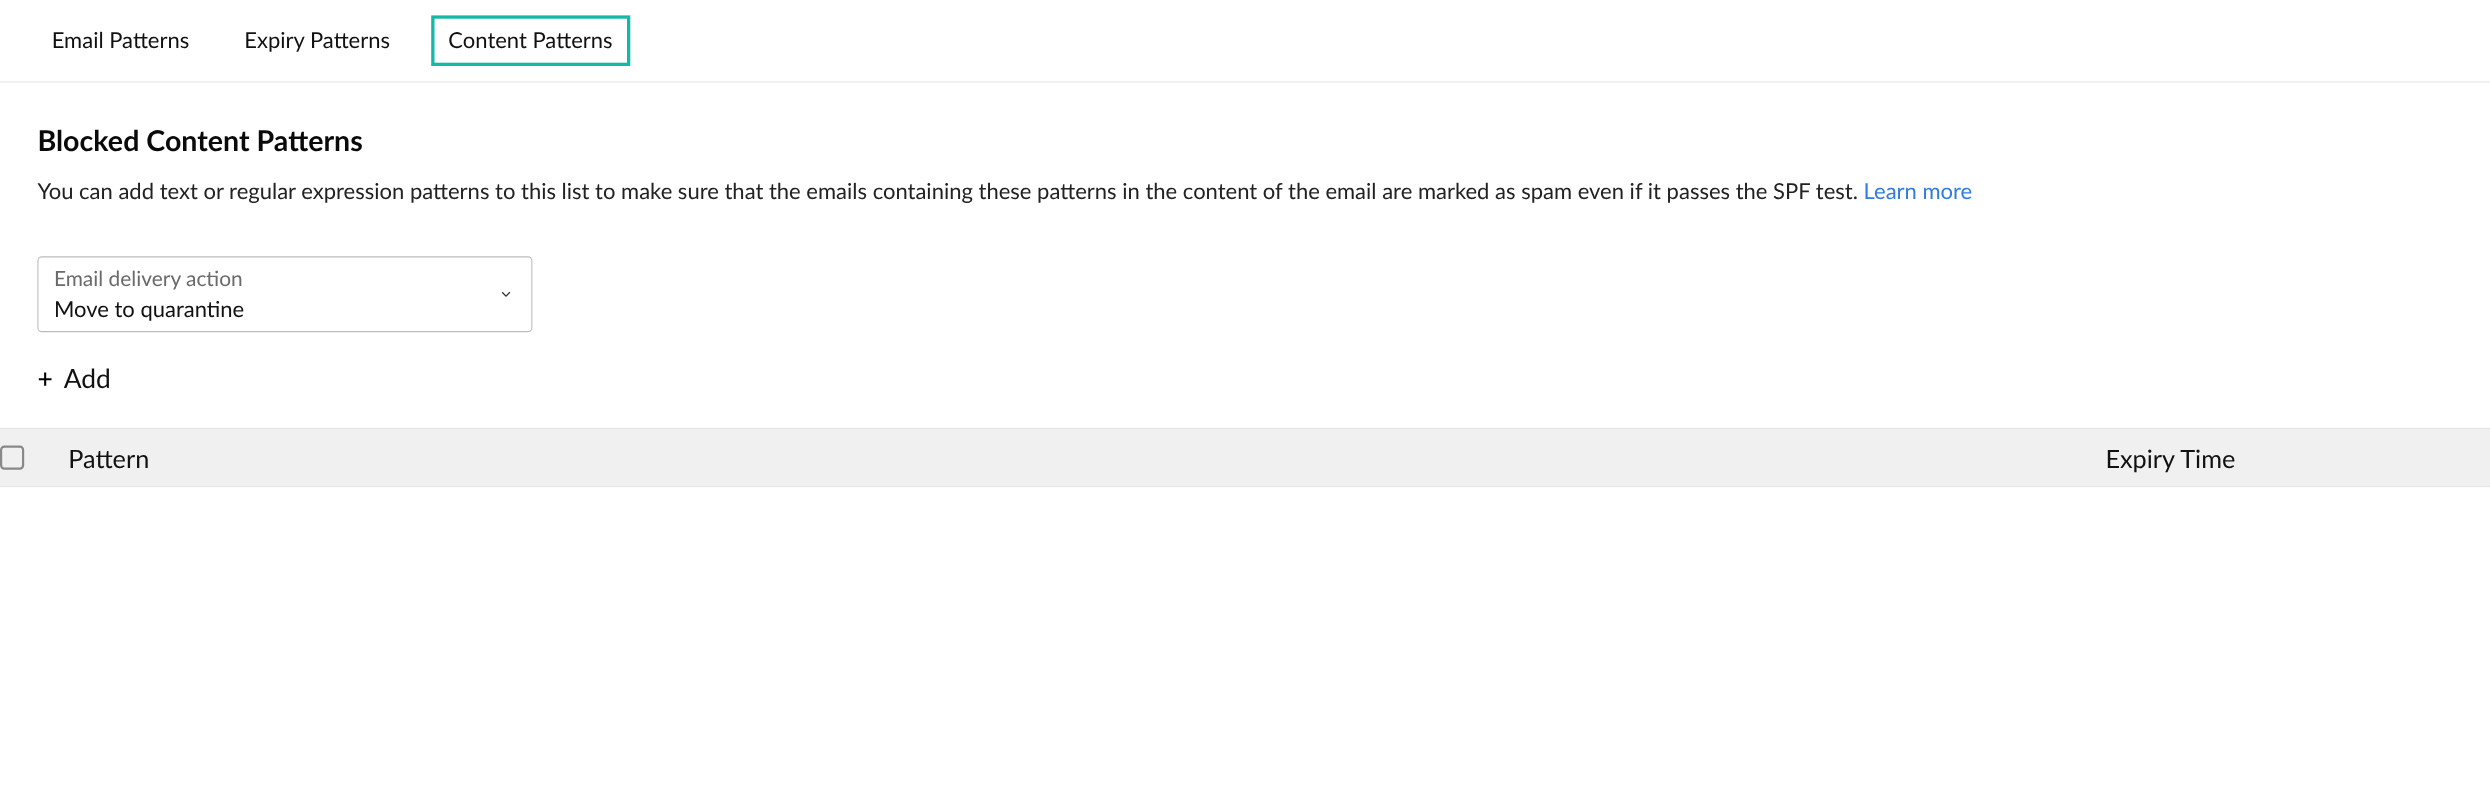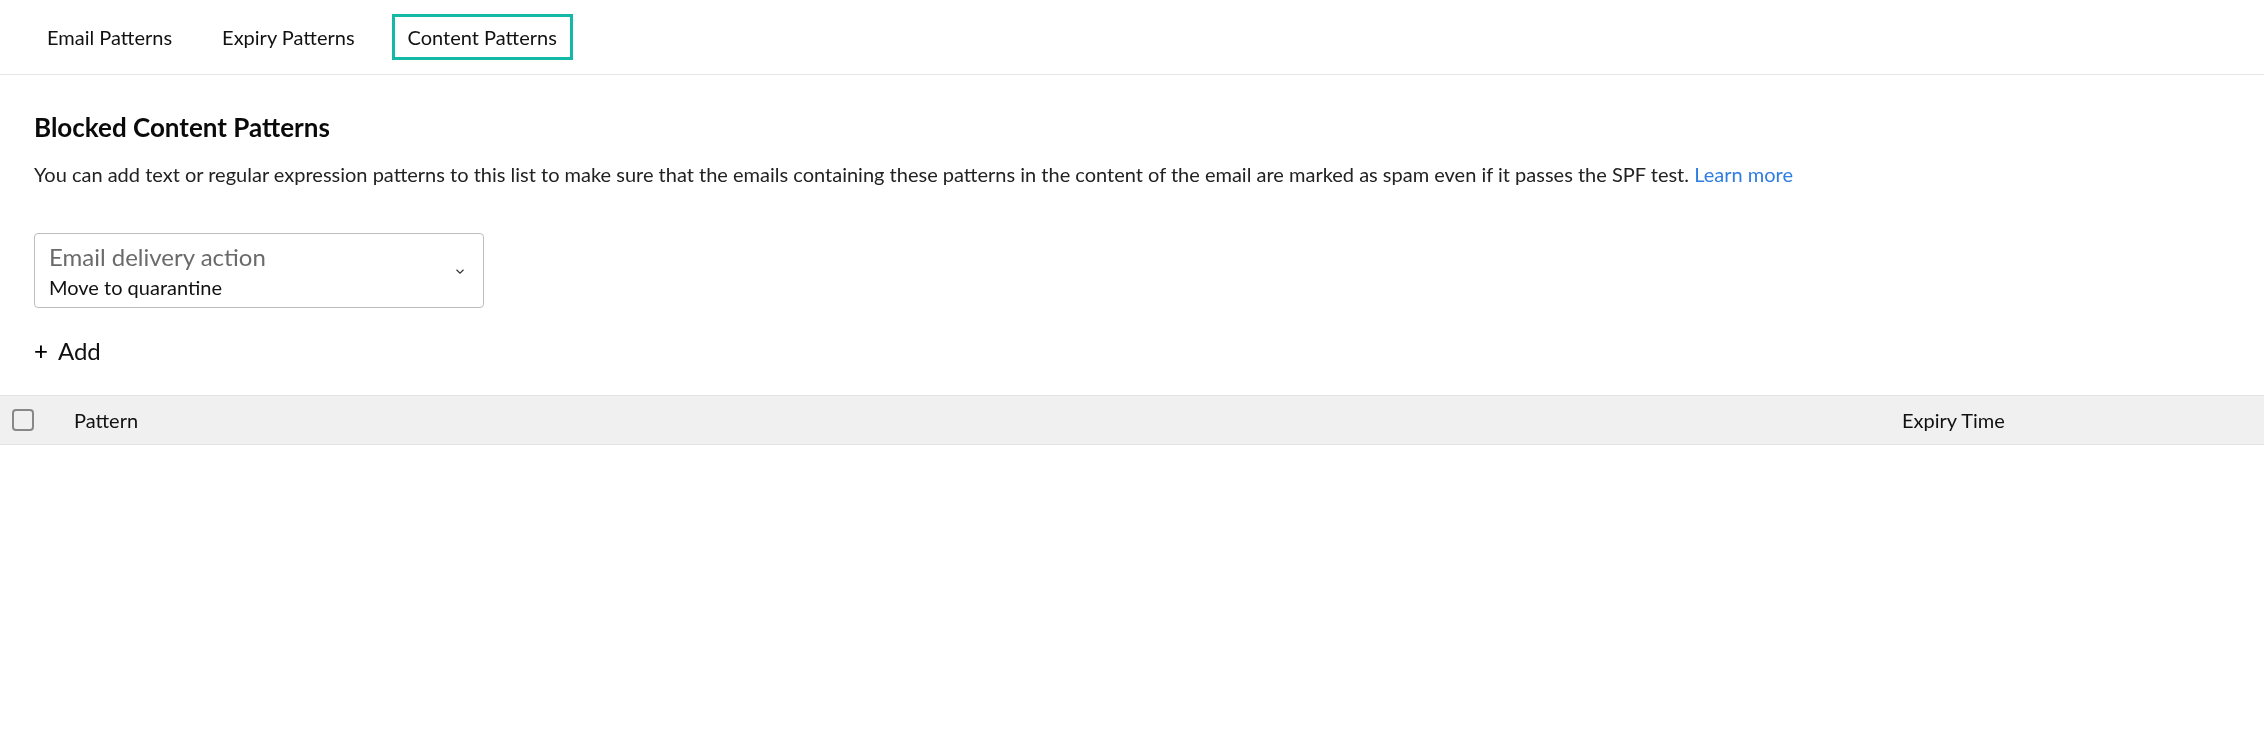--- a/index.html
+++ b/index.html
@@ -49,21 +49,21 @@
     }
     .select-wrap {
       margin-top: 44px;
       position: relative;
       width: 450px;
       border: 1px solid #bdbdbd;
       border-radius: 4px;
       padding: 8px 14px 8px 14px;
     }
     .select-label {
-      font-size: 24px;
+      font-size: 19px;
       color: #6a6a6a;
       margin-bottom: 4px;
     }
     .select-value {
       font-size: 20px;
       color: #111;
     }
     .select-chevron {
       position: absolute;
       right: 16px;
@@ -118,22 +118,22 @@
       font-size: 24px;
       color: #111;
     }
     .table-header {
       margin-top: 30px;
       background: #f0f0f0;
       border-top: 1px solid #e3e3e3;
       border-bottom: 1px solid #e3e3e3;
       display: flex;
       align-items: center;
-      padding: 12px 12px;
-      font-size: 20px;
+      padding: 12px 0;
+      font-size: 23px;
       color: #111;
     }
     .th-check {
       width: 56px;
       display: flex;
       align-items: center;
     }
     .th-check .checkbox-box {
       border-color: #888;
       width: 22px;

